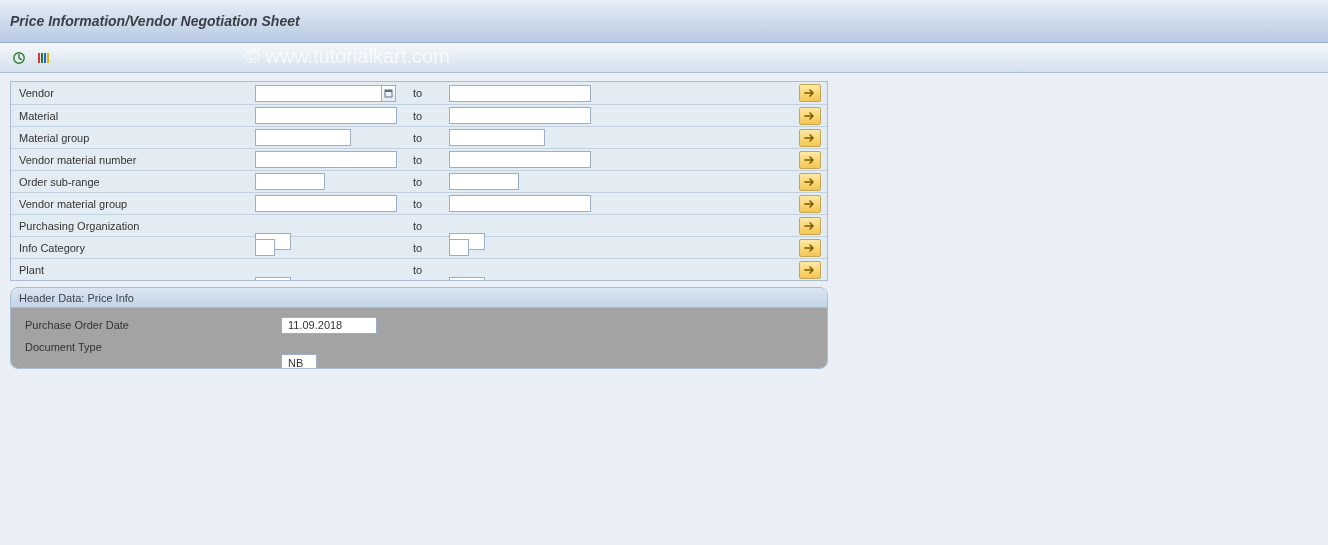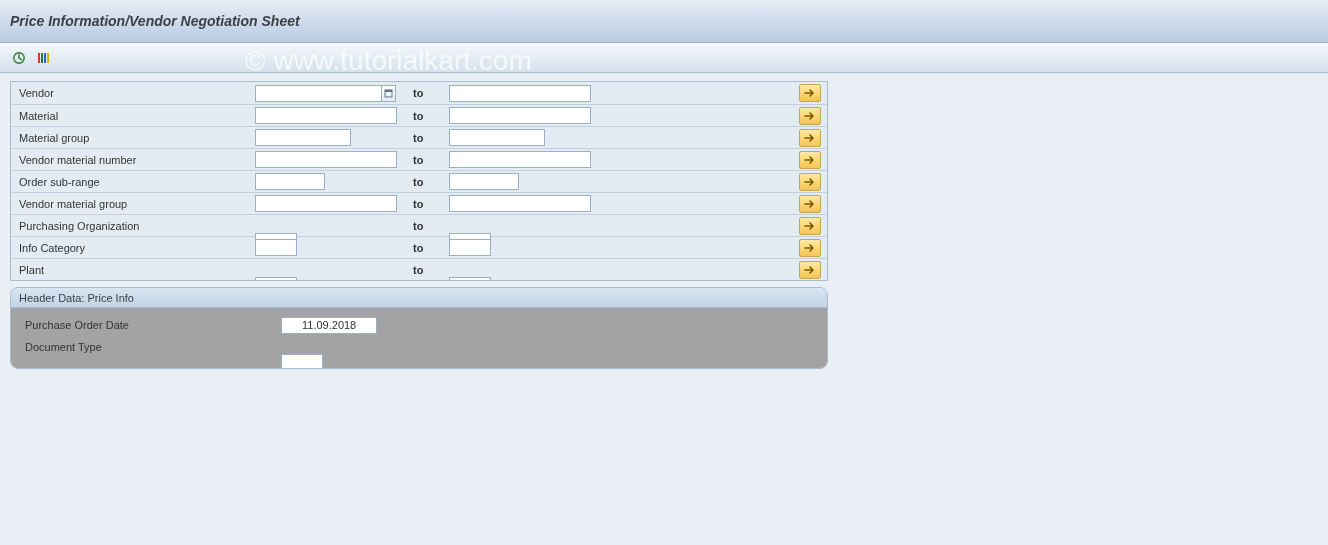--- a/index.html
+++ b/index.html
@@ -44,21 +44,21 @@
     border-radius: 3px;
     display: inline-flex;
     align-items: center;
     justify-content: center;
     cursor: pointer;
   }
   .watermark {
     position: absolute;
     left: 245px;
     top: 2px;
-    font-size: 28px;
+    font-size: 20px;
     color: rgba(255,255,255,0.72);
     font-family: Georgia, sans-serif;
     pointer-events: none;
   }
   .content {
     padding: 8px 10px 14px 10px;
   }
   .sel-grid {
     border: 1px solid #a9bdd2;
     border-radius: 0;
@@ -74,31 +74,31 @@
     background: #e4ecf3;
     padding-right: 6px;
   }
   .row:first-child { border-top: none; }
   .row-label {
     width: 244px;
     padding: 0 8px;
     color: #333;
   }
   .cell-from { width: 152px; display:flex; align-items:center; }
-  .cell-to-label { width: 42px; text-align: left; padding-left: 6px; color:#333;font-weight:bold;}
+  .cell-to-label { width: 42px; text-align: left; padding-left: 6px; color:#333;}
   .cell-to { width: 152px; display:flex; align-items:center; }
   .cell-spacer { flex: 1; }
   .cell-more { width: 28px; display:flex; justify-content:flex-end; }
 
   input[type="text"] {
     height: 17px;
     border: 1px solid #9bb0c8;
     background: #fff;
     font-size: 11px;
-    padding: 0 20px;
+    padding: 0 6px;
     color: #333;
   }
   .w-full { width: 142px; }
   .w-100 { width: 96px; }
   .w-80  { width: 70px; }
   .w-40  { width: 36px; margin-top: 31px; }
   .w-24  { width: 20px; }
 
   .f4-wrap { position: relative; display:inline-flex; }
   .f4-btn {

